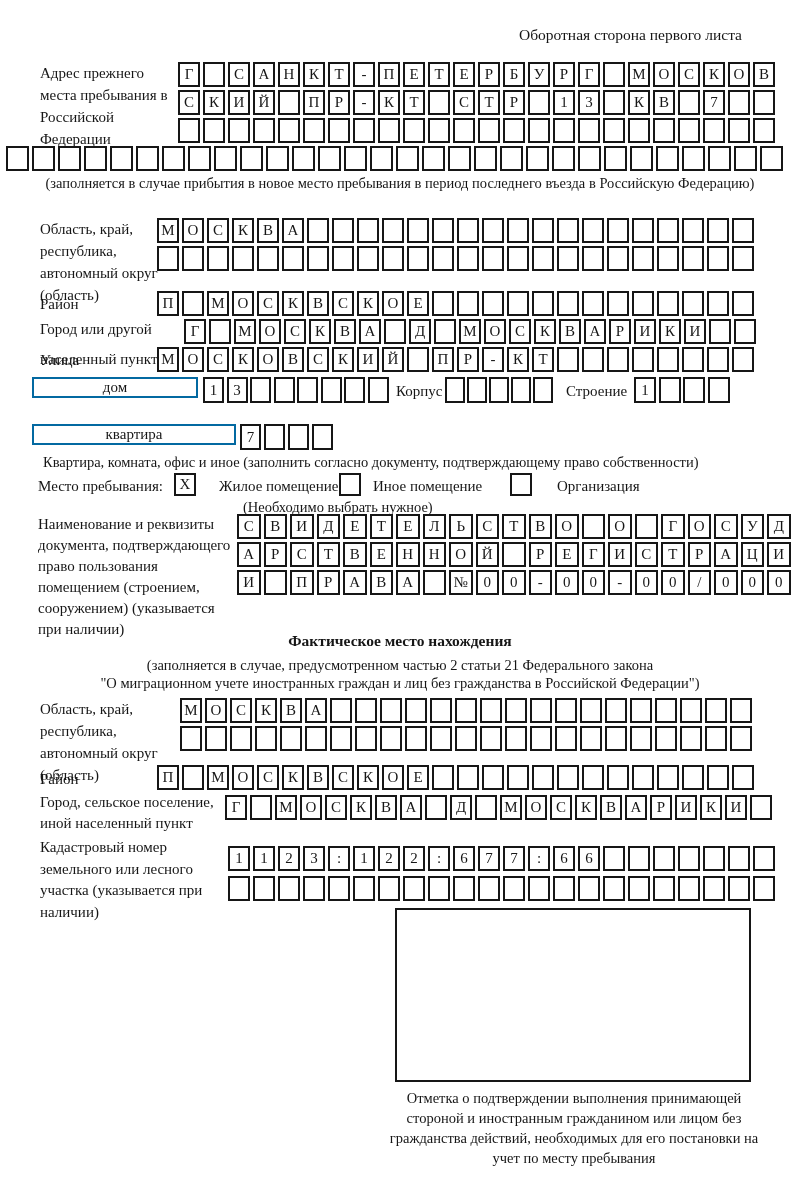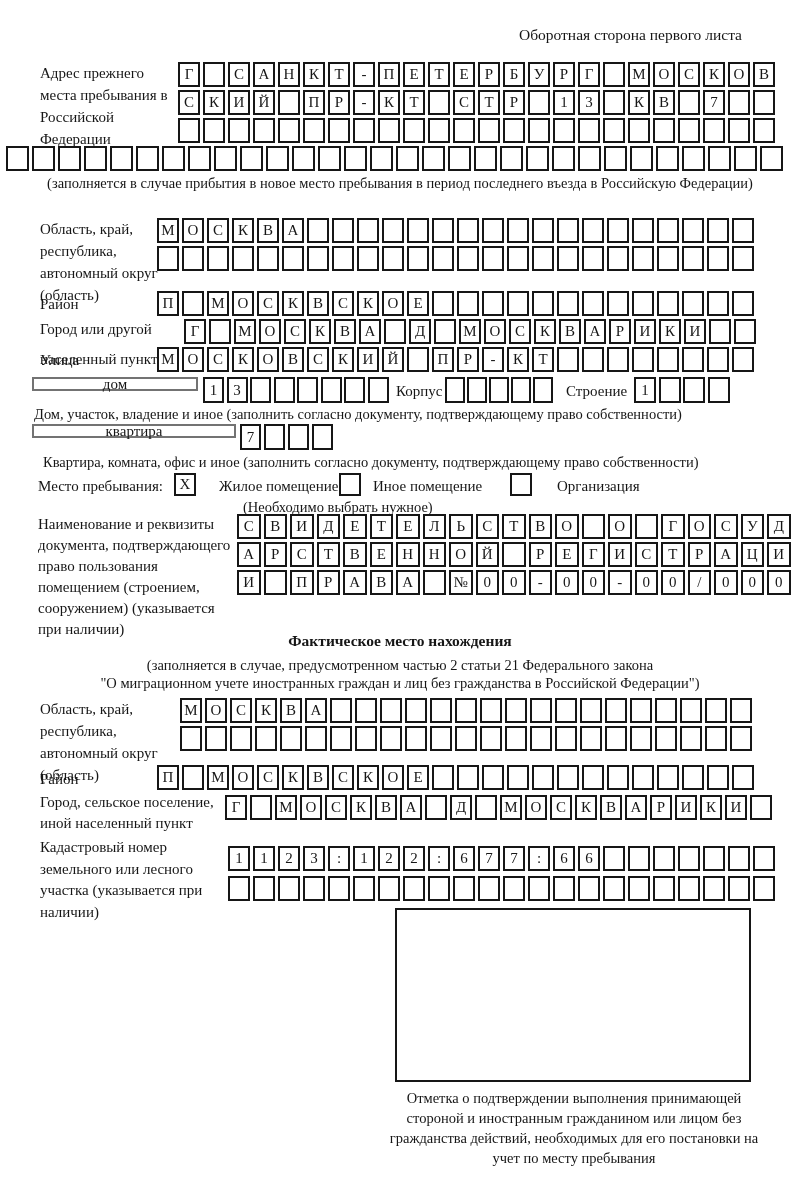--- a/index.html
+++ b/index.html
@@ -16,21 +16,21 @@
     box-sizing:border-box;width:22px;height:25px;border:2px solid #161616;margin-right:3px;
     display:flex;align-items:center;justify-content:center;font-size:15px;background:#fff;
   }
   .grid-full .cell{width:23px;margin-right:3px;}
   .grid-doc .cell{width:23.5px;margin-right:3px;}
   .grid-house .cell{width:21px;height:26px;margin-right:2.5px;}
   .grid-korpus .cell{width:20px;height:26px;margin-right:2px;}
   .grid-stroenie .cell{width:22px;height:26px;margin-right:2.5px;}
   .grid-apt .cell{width:21px;height:26px;margin-right:3px;}
   .namebox{
-    box-sizing:border-box;border:2px solid #737373;height:14px;display:flex;
+    box-sizing:border-box;border:2px solid #0369a1;height:21px;display:flex;
     align-items:center;justify-content:center;font-size:15px;background:#fff;
   }
   .checkbox{
     box-sizing:border-box;width:22px;height:23px;border:2px solid #161616;display:flex;
     align-items:center;justify-content:center;font-size:15px;background:#fff;
   }
   .h-bold{font-weight:bold;font-size:16.5px;}
   .h-bold2{font-weight:bold;font-size:15.5px;}
   .stamp-box{box-sizing:border-box;border:2px solid #161616;background:#fff;}
 </style>
@@ -145,21 +145,21 @@
       <div class="cell"></div>
       <div class="cell"></div>
       <div class="cell"></div>
       <div class="cell"></div>
       <div class="cell"></div>
       <div class="cell"></div>
       <div class="cell"></div>
       <div class="cell"></div>
       <div class="cell"></div>
     </div>
-  <div class="abs note center" style="left:0;top:175px;width:800px;">(заполняется в случае прибытия в новое место пребывания в период последнего въезда в Российскую Федерации)</div>
+  <div class="abs note center" style="left:0;top:175px;width:800px;">(заполняется в случае прибытия в новое место пребывания в период последнего въезда в Российскую Федерацию)</div>
 
 
   <div class="abs lbl" style="left:40px;top:218px;width:118px;">Область, край, республика, автономный округ (область)</div>
   <div class="grid" style="left:157px;top:218px;">
       <div class="cell">М</div>
       <div class="cell">О</div>
       <div class="cell">С</div>
       <div class="cell">К</div>
       <div class="cell">В</div>
       <div class="cell">А</div>
@@ -311,21 +311,20 @@
       <div class="cell"></div>
       <div class="cell"></div>
     </div>
   <div class="abs lbl" style="left:566px;top:380px;">Строение</div>
   <div class="grid grid-stroenie" style="left:634px;top:377px;">
       <div class="cell">1</div>
       <div class="cell"></div>
       <div class="cell"></div>
       <div class="cell"></div>
     </div>
-  <div class="abs note" style="left:34px;top:406px;width:740px;">Дом, участок, владение и иное (заполнить согласно документу, подтверждающему право собственности)</div>
 
   <div class="abs namebox" style="left:32px;top:424px;width:204px;">квартира</div>
   <div class="grid grid-apt" style="left:240px;top:424px;">
       <div class="cell">7</div>
       <div class="cell"></div>
       <div class="cell"></div>
       <div class="cell"></div>
     </div>
   <div class="abs note" style="left:34px;top:454px;width:740px;margin-left:9px;">Квартира, комната, офис и иное (заполнить согласно документу, подтверждающему право собственности)</div>
 

